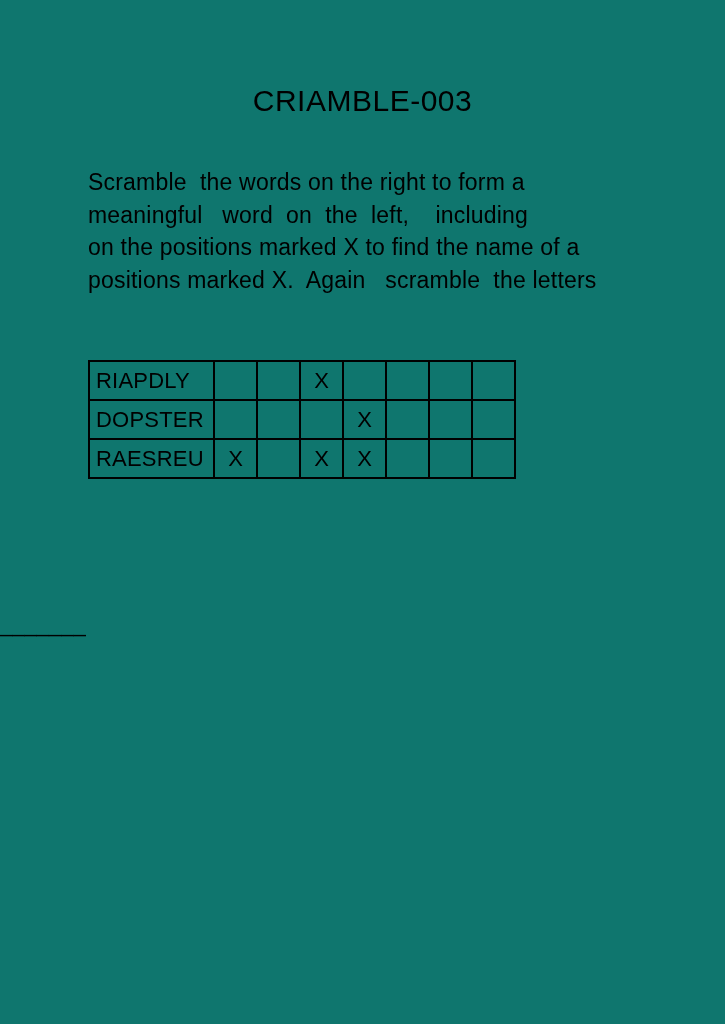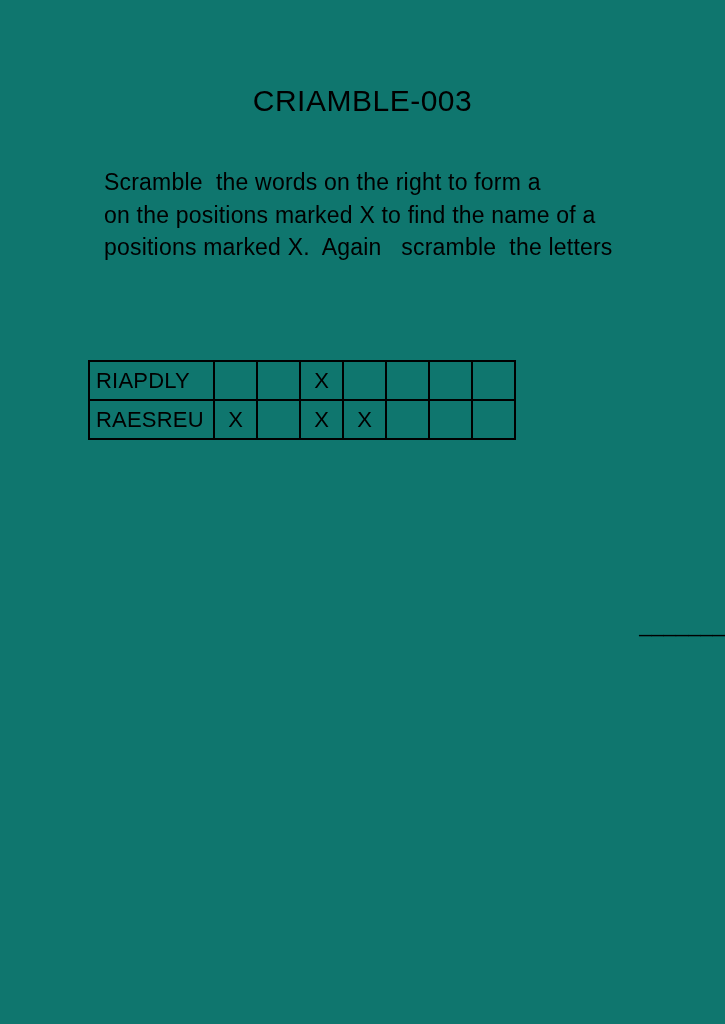--- a/index.html
+++ b/index.html
@@ -28,21 +28,21 @@
     top: 84px;
     left: 0;
     width: 725px;
     text-align: center;
     font-size: 30px;
     font-weight: 400;
     letter-spacing: 0.5px;
   }
   .instructions {
     position: absolute;
-    left: 104px;
+    left: 88px;
     top: 166px;
     font-size: 23px;
     line-height: 32.5px;
     letter-spacing: 0.2px;
   }
   .instructions .line {
     white-space: pre;
   }
   table.puzzle {
     position: absolute;
@@ -67,46 +67,57 @@
     letter-spacing: 0.2px;
   }
   .puzzle td.cell {
     width: 41px;
   }
   .answer-blank {
     position: absolute;
     top: 612px;
     left: 0;
     width: 725px;
-    text-align: right;
+    text-align: left;
     font-size: 22px;
     white-space: pre;
   }
 </style>
 </head>
 <body>
 
 <div class="page">
 
   <div class="title">CRIAMBLE-003</div>
 
   <div class="instructions">
     <div class="line">Scramble  the words on the right to form a</div>
+    <div class="line">meaningful   word  on  the  left,    including</div>
     <div class="line">on the positions marked X to find the name of a</div>
     <div class="line">positions marked X.  Again   scramble  the letters</div>
   </div>
 
   <table class="puzzle">
     <tbody>
       <tr>
         <td class="word">RIAPDLY</td>
         <td class="cell"></td>
         <td class="cell"></td>
         <td class="cell">X</td>
         <td class="cell"></td>
+        <td class="cell"></td>
+        <td class="cell"></td>
+        <td class="cell"></td>
+      </tr>
+      <tr>
+        <td class="word">DOPSTER</td>
+        <td class="cell"></td>
+        <td class="cell"></td>
+        <td class="cell"></td>
+        <td class="cell">X</td>
         <td class="cell"></td>
         <td class="cell"></td>
         <td class="cell"></td>
       </tr>
       <tr>
         <td class="word">RAESREU</td>
         <td class="cell">X</td>
         <td class="cell"></td>
         <td class="cell">X</td>
         <td class="cell">X</td>

